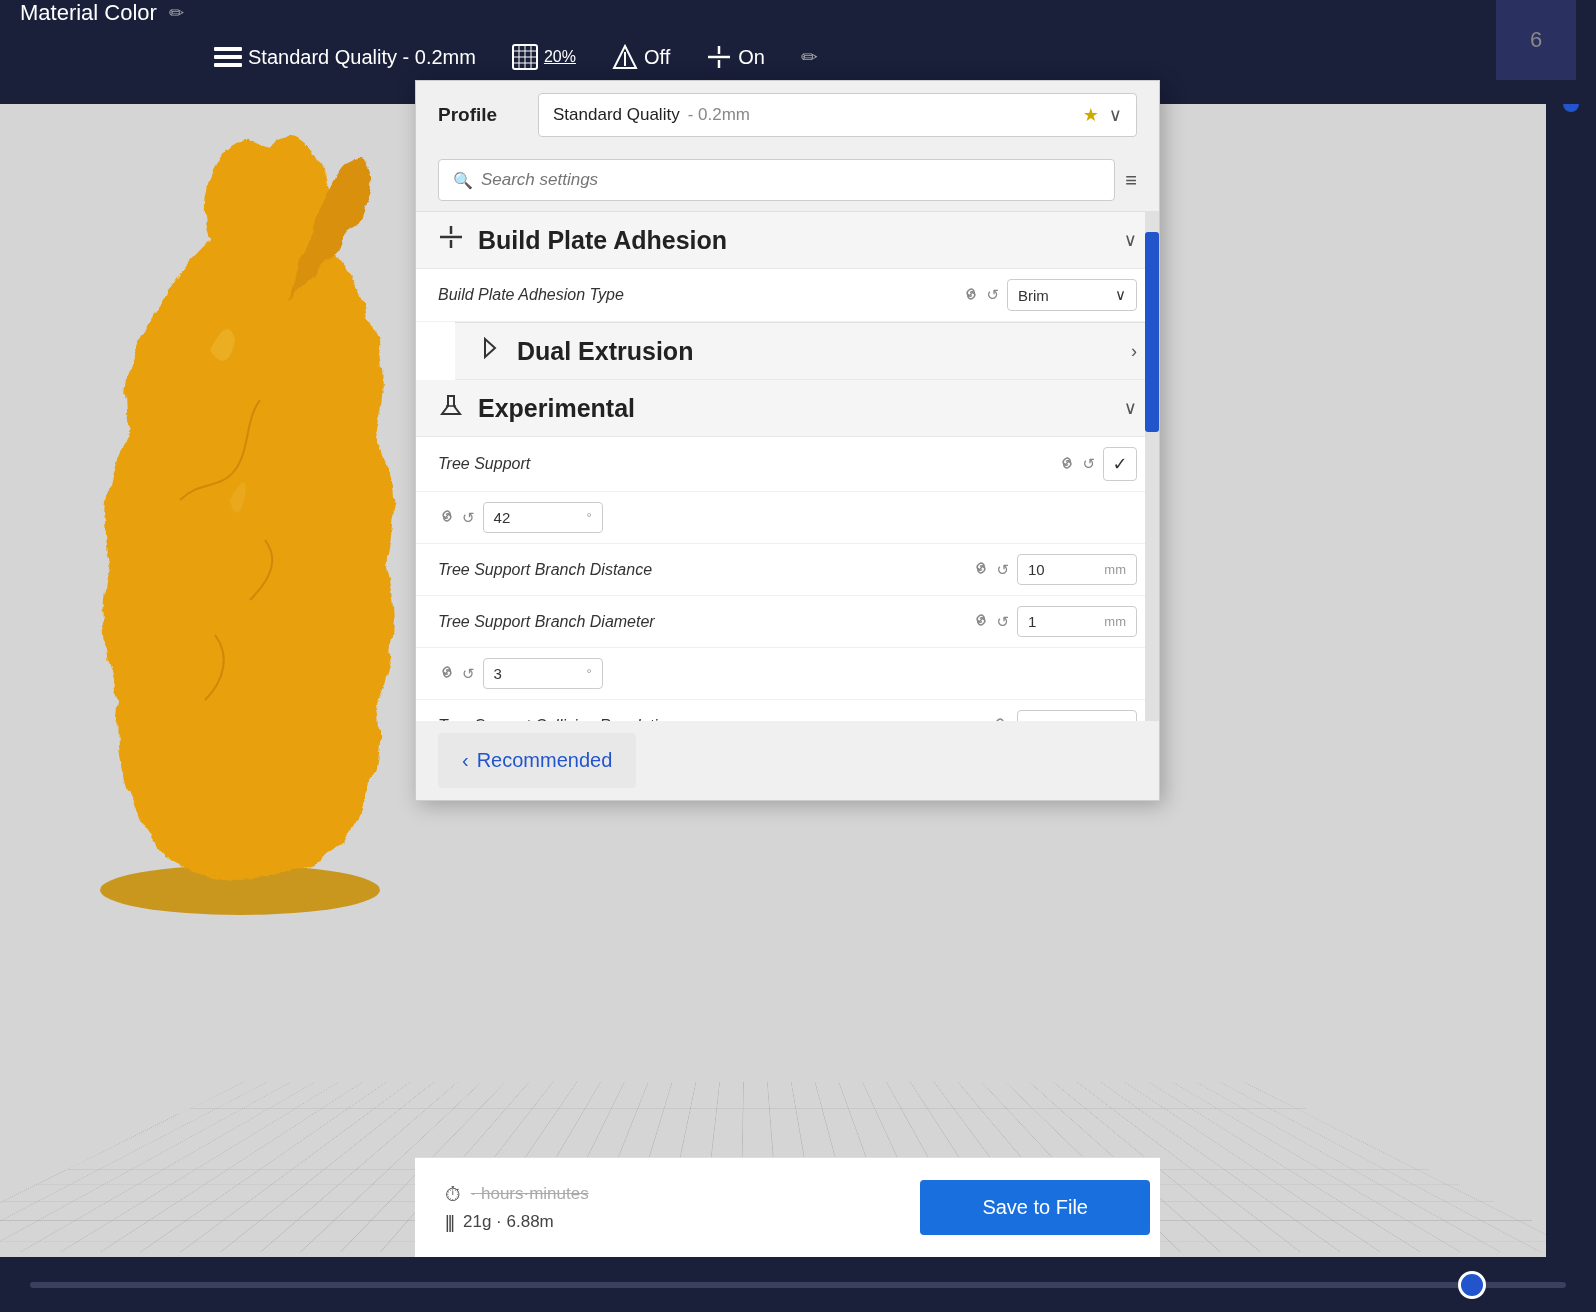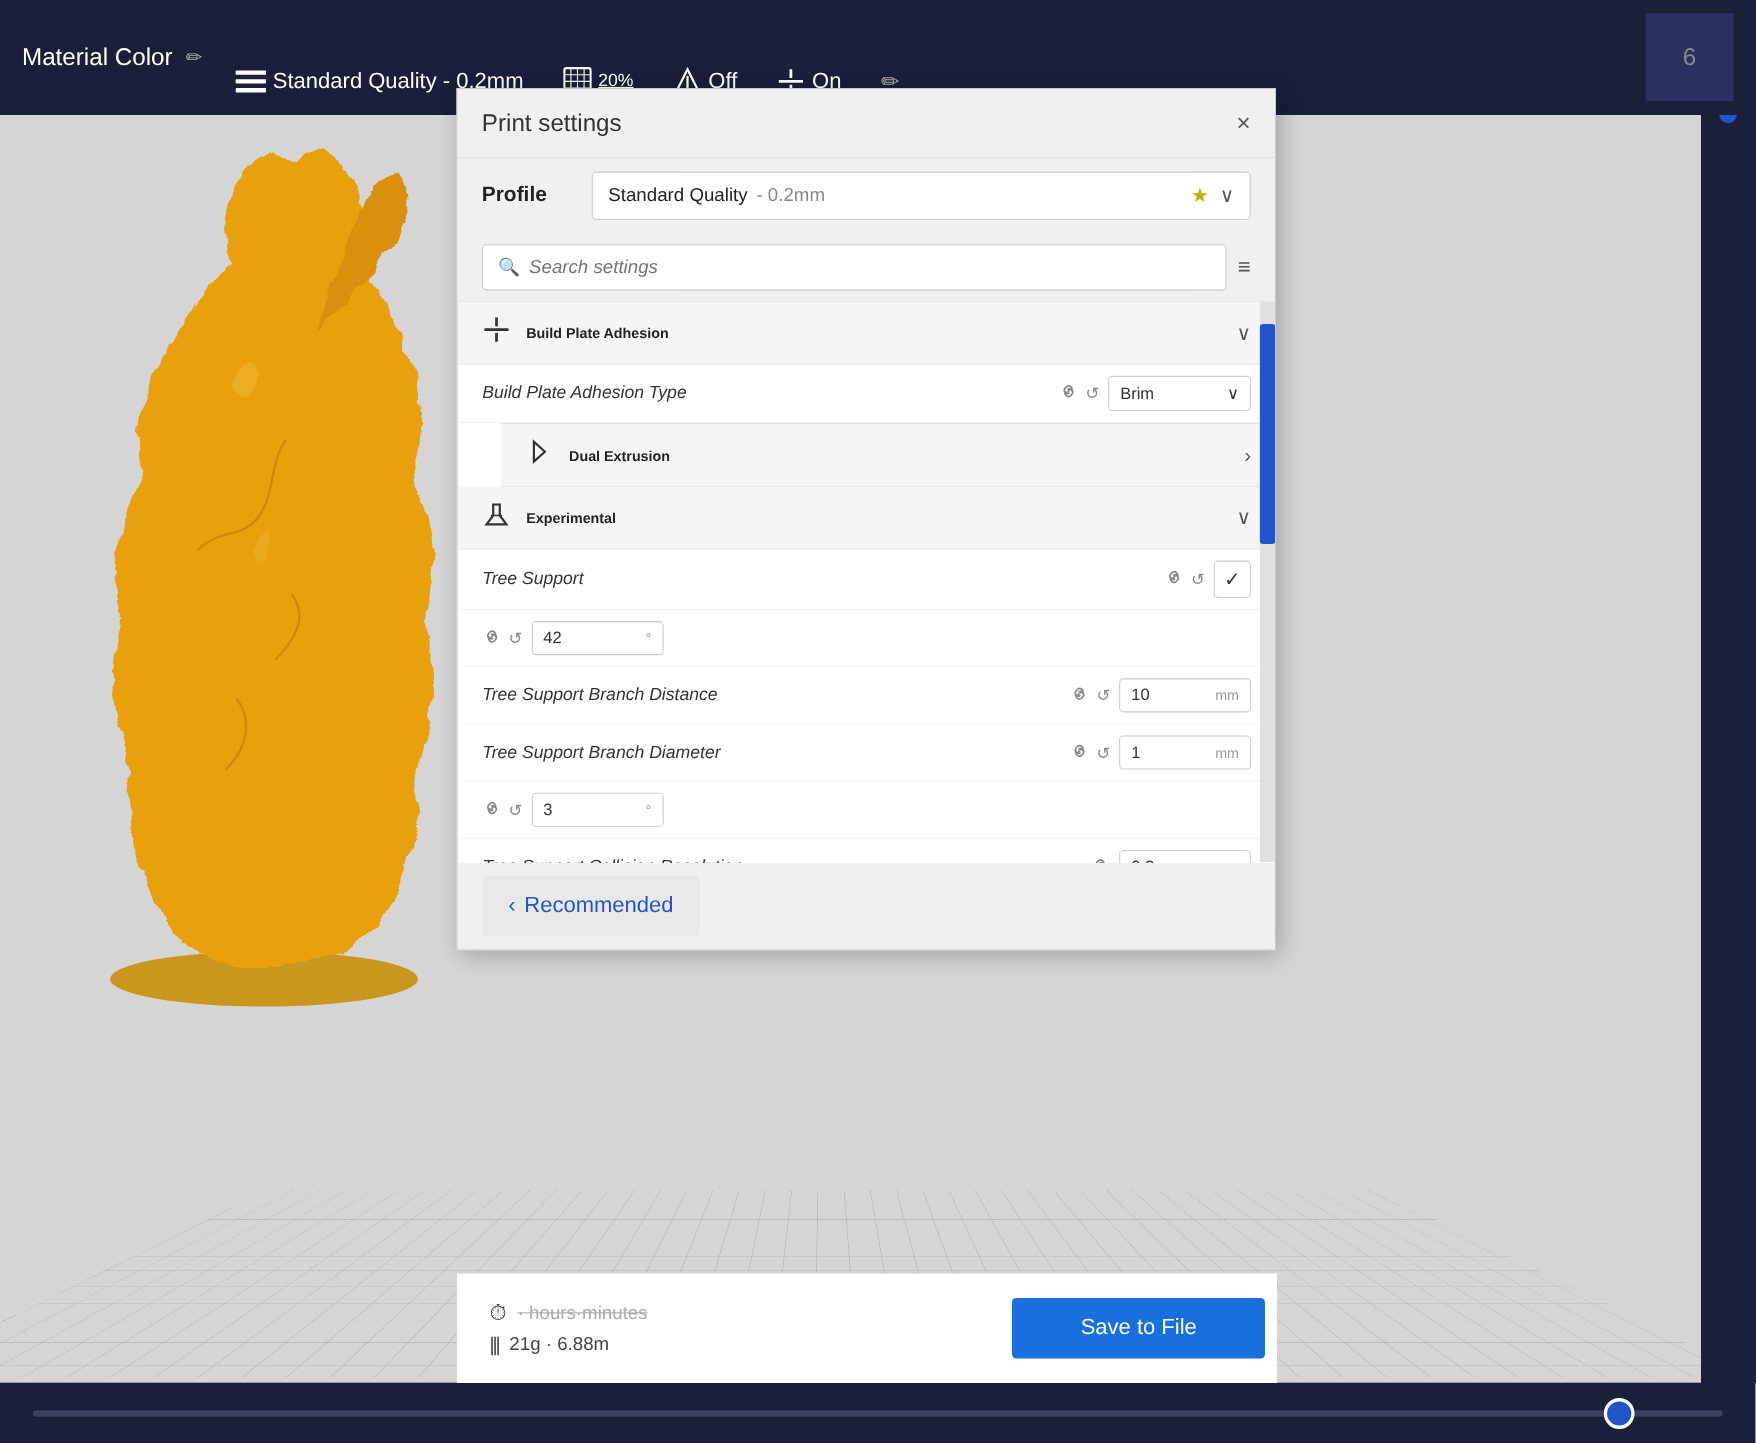--- a/index.html
+++ b/index.html
@@ -5,21 +5,21 @@
     * { box-sizing: border-box; margin: 0; padding: 0; font-family: 'Segoe UI', Arial, sans-serif; }
     body { width: 1596px; height: 1312px; overflow: hidden; background: #e8e8e8; position: relative; }
 
     
     .top-bar {
       position: absolute;
       top: 0; left: 0; right: 0;
       height: 104px;
       background: #1a1f3a;
       display: flex;
-      align-items: center;
+      align-items: flex-start;
       padding: 0 20px;
       z-index: 10;
     }
     .top-bar-left {
       display: flex;
       align-items: center;
       gap: 12px;
       color: #fff;
       font-size: 22px;
     }
@@ -228,21 +228,21 @@
       justify-content: space-between;
       padding: 12px 22px;
       background: #f5f5f5;
       border-bottom: 1px solid #e8e8e8;
       cursor: pointer;
     }
     .section-header-left {
       display: flex; align-items: center; gap: 14px;
     }
     .section-icon { font-size: 22px; color: #333; }
-    .section-title { font-size: 13px; font-weight: 700; color: #222; }
+    .section-title { font-size: 25px; font-weight: 700; color: #222; }
     .section-chevron { font-size: 18px; color: #555; }
 
     
     .setting-row {
       display: flex;
       align-items: center;
       padding: 10px 22px;
       border-bottom: 1px solid #f0f0f0;
       background: #fff;
     }
@@ -456,24 +456,20 @@
 </div>
 
 <div class="timeline-bar">
   <div class="timeline-track">
     <div class="timeline-thumb"></div>
   </div>
 </div>
 
 <div class="print-settings-panel">
 
-  <div class="panel-header">
-    <span class="panel-title">Print settings</span>
-    <span class="panel-close">×</span>
-  </div>
 
   <div class="profile-row">
     <span class="profile-label">Profile</span>
     <div class="profile-select">
       <div class="profile-select-text">
         <span class="profile-select-quality">Standard Quality</span>
         <span class="profile-select-size">- 0.2mm</span>
       </div>
       <div class="profile-select-icons">
         <span style="color:#ccaa00;">★</span>

